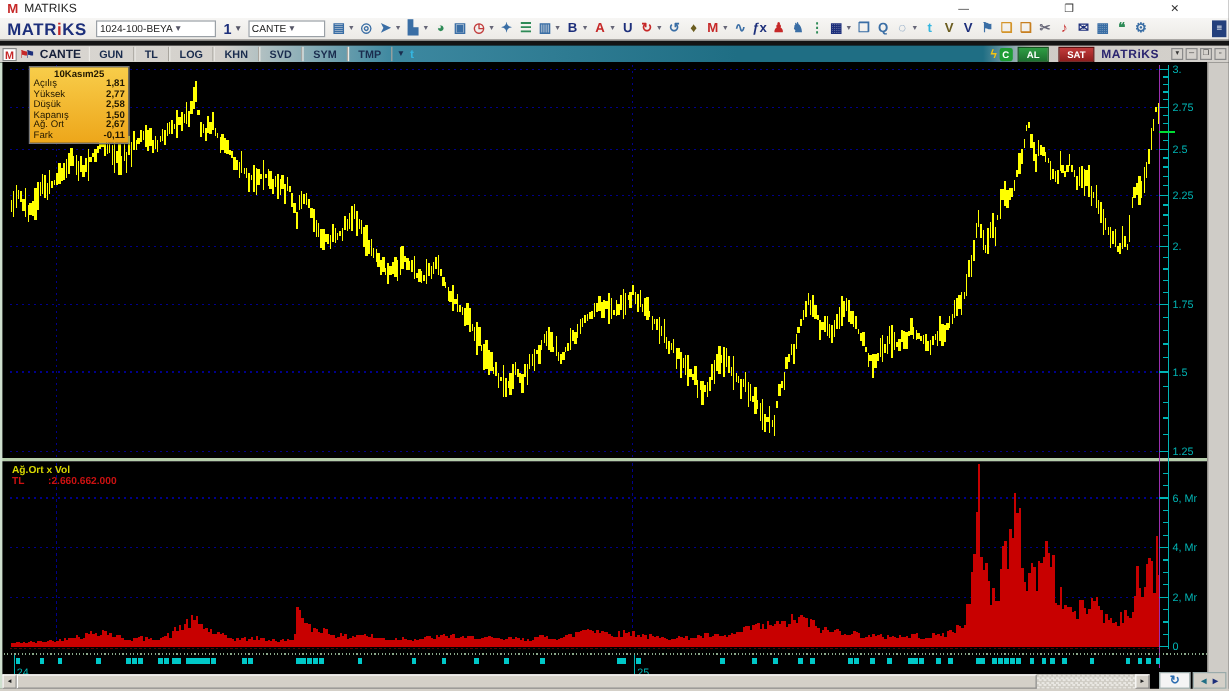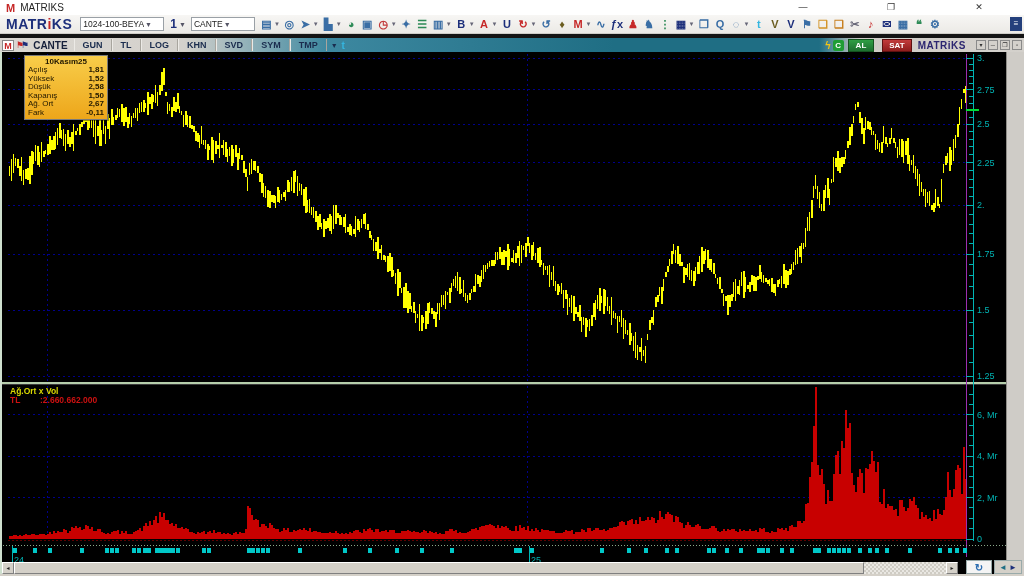--- a/index.html
+++ b/index.html
@@ -104,21 +104,21 @@
   <span class="app-title">MATRIKS</span>
 </div>
 <div class="win-controls" style="right:30px;">
   <div class="win-btn" style="margin-right:58px;">—</div>
   <div class="win-btn" style="margin-right:58px;">❐</div>
   <div class="win-btn">✕</div>
 </div>
 
 <div id="toolbar">
   <span class="brand"><span class="b1">MATR</span><span class="b2">i</span><span class="b3">KS</span></span>
-  <div class="combo" style="width:84px;">
+  <div class="combo" style="width:100px;">
     <span class="cval">1024-100-BEYA</span>
     <span class="caret">▼</span>
   </div>
   <span style="font-weight:bold;color:#1d2f7b;font-size:12px;margin:0 1px 0 4px;">1</span>
   <span class="caret">▼</span>
   <div class="combo" style="width:64px;margin-left:3px;">
     <span class="cval">CANTE</span>
     <span class="caret">▼</span>
   </div>
   <div id="toolbar-icons">
@@ -1336,21 +1336,21 @@
 <div id="right-edge"></div>
 
 <div id="info-box">
   <div class="ib-title">10Kasım25</div>
   <div class="ib-row">
       <span>Açılış</span>
       <span class="v">1,81</span>
     </div>
   <div class="ib-row">
       <span>Yüksek</span>
-      <span class="v">1,52</span>
+      <span class="v">2,77</span>
     </div>
   <div class="ib-row">
       <span>Düşük</span>
       <span class="v">2,58</span>
     </div>
   <div class="ib-row">
       <span>Kapanış</span>
       <span class="v">1,50</span>
     </div>
   <div class="ib-row">

